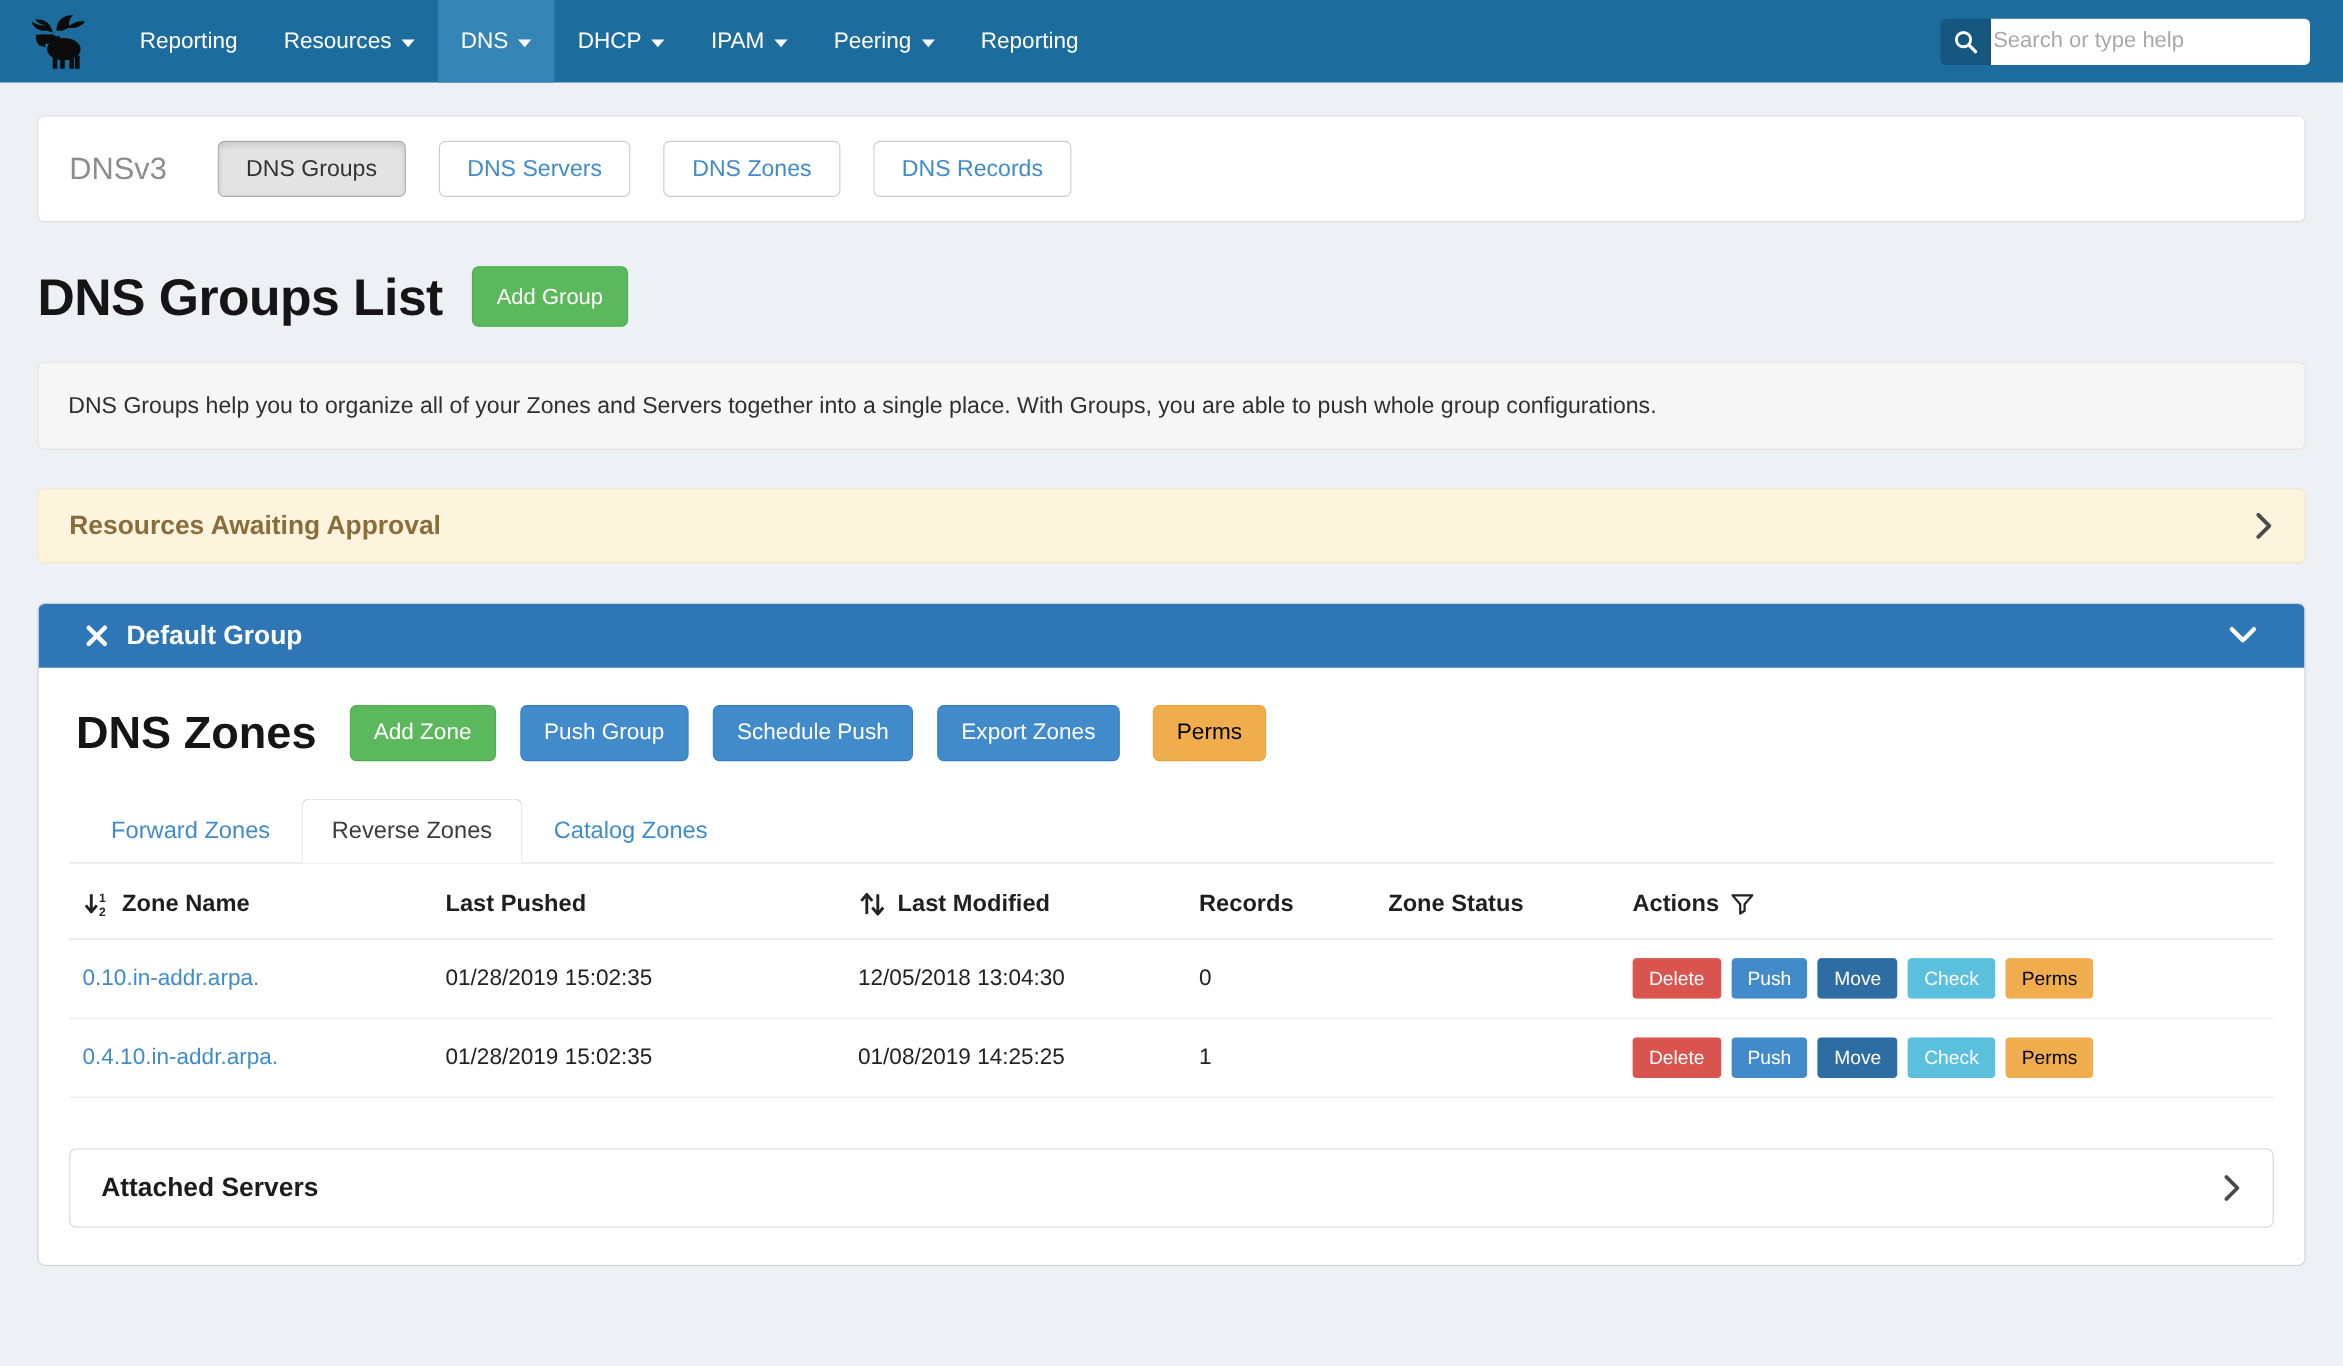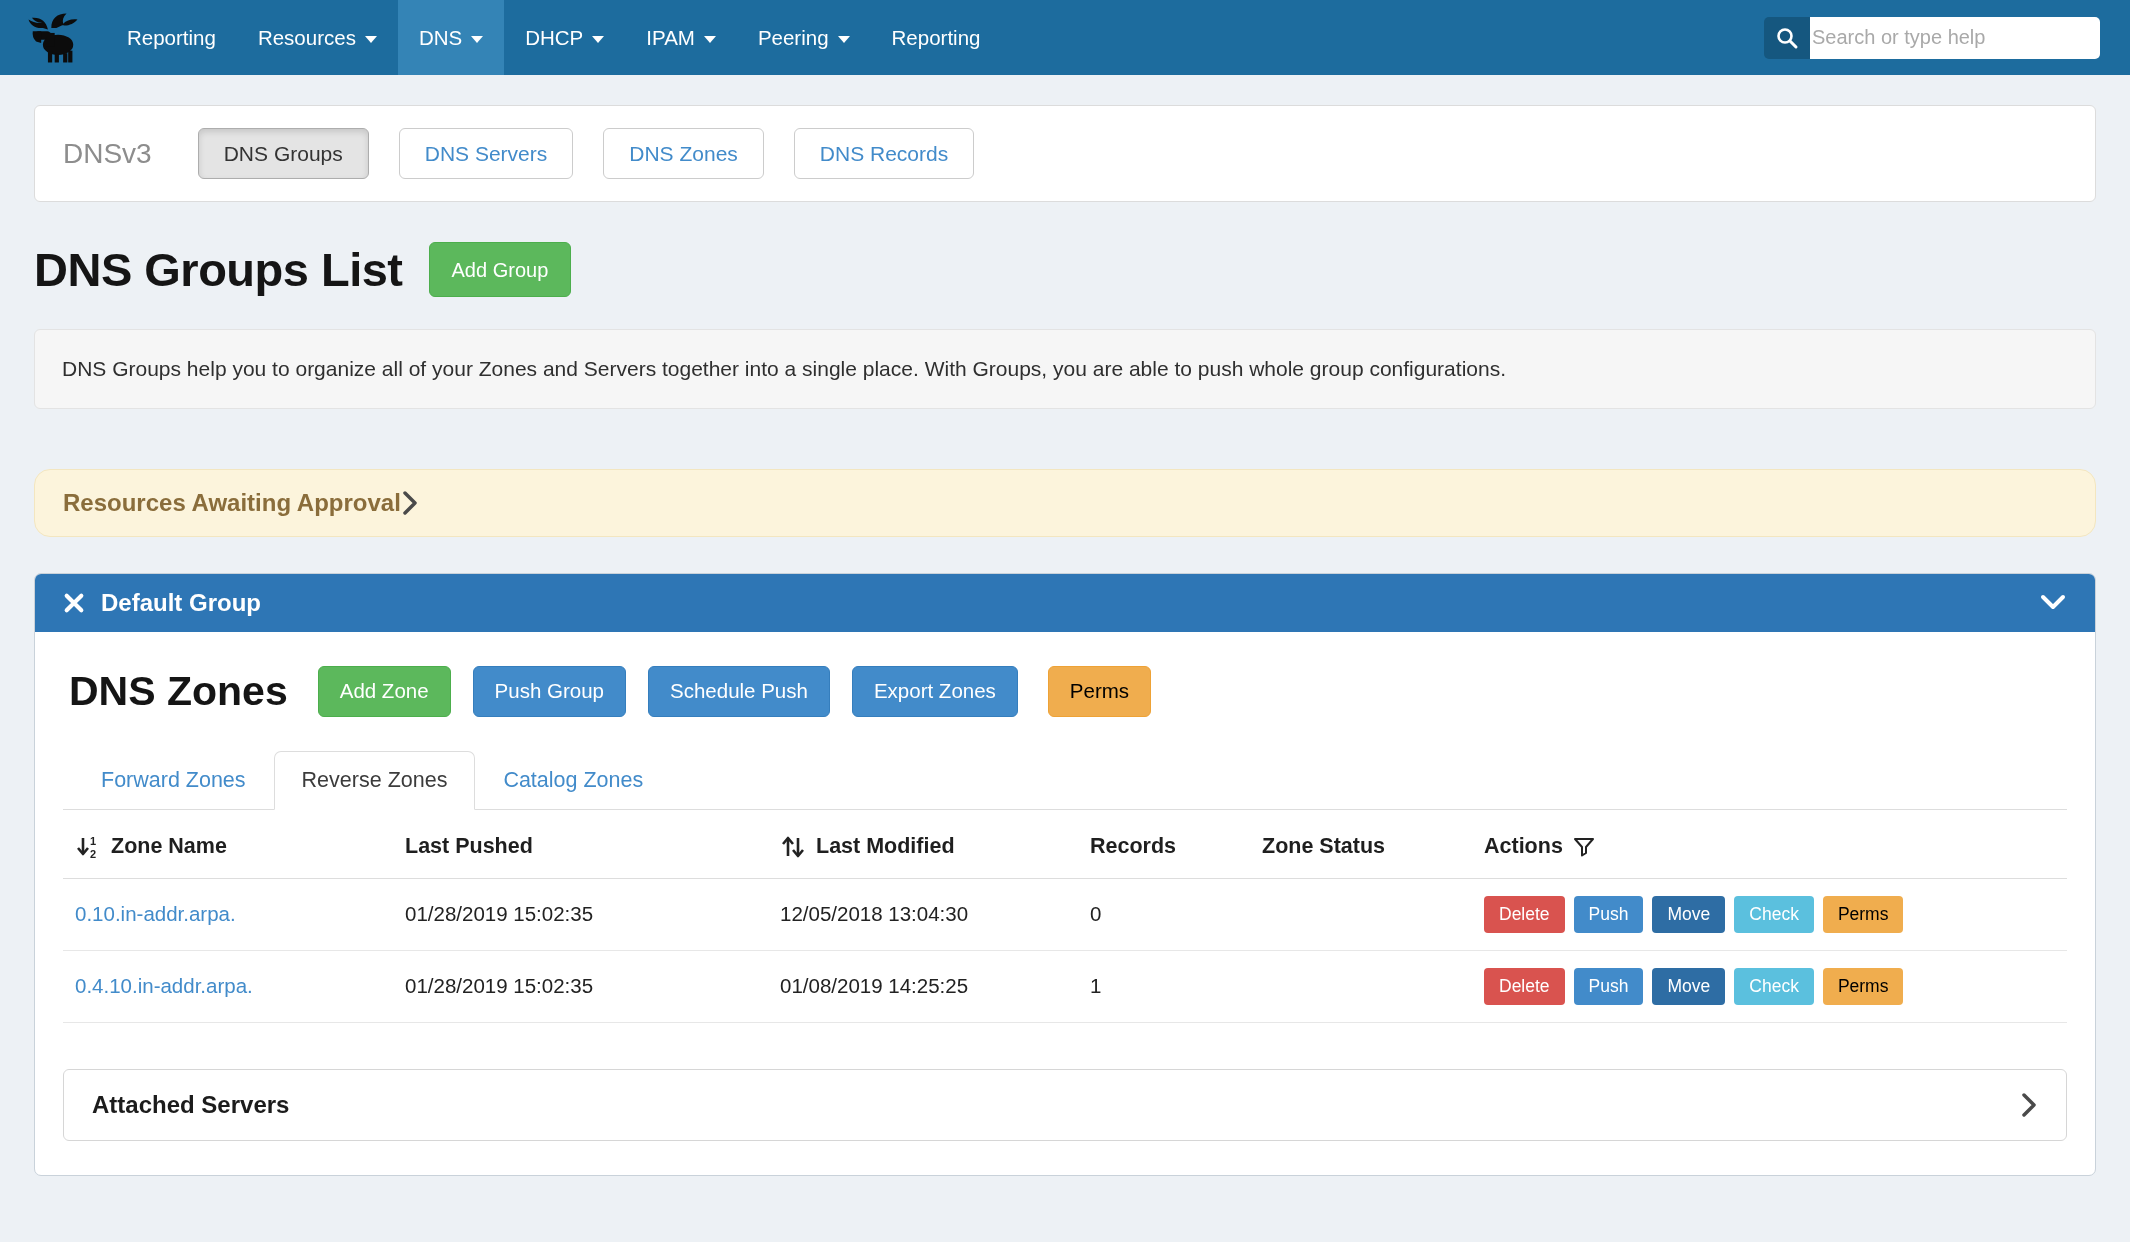--- a/index.html
+++ b/index.html
@@ -41,26 +41,26 @@
   .btn-success { background: var(--success, #5cb85c); border-color: var(--success-border, #4cae4c); color: #fff; }
   .btn-primary { background: var(--primary, #428bca); border-color: var(--primary-border, #357ebd); color: #fff; }
   .btn-warning { background: var(--warning, #f0ad4e); border-color: var(--warning-border, #eea236); color: #000000; }
   .btn-danger  { background: var(--danger, #d9534f); border-color: var(--danger-border, #d43f3a); color: #fff; }
   .btn-info    { background: var(--info, #5bc0de); border-color: var(--info-border, #46b8da); color: #fff; }
   .btn-primary-dark { background: var(--primary-dark, #2e6da4); border-color: #2a6495; color: #fff; }
 
   .well { margin-top: 32px; background: #f6f6f6; border: 1px solid #e3e3e3; border-radius: 6px; padding: 27px; font-size: 21px; color: #2f2f2f; }
 
   
-  .approval { margin-top: 60px; background: var(--approval-bg, #fcf4dc); border: 1px solid var(--approval-border, #f3e6c0); border-radius: 16px; padding: 19px 28px; display: flex; align-items: center; cursor: pointer; }
+  .approval { margin-top: 35px; background: var(--approval-bg, #fcf4dc); border: 1px solid var(--approval-border, #f3e6c0); border-radius: 6px; padding: 19px 28px; display: flex; align-items: center; justify-content: space-between; cursor: pointer; }
   .approval-title { color: var(--approval-text, #8a6d3b); font-size: 24px; font-weight: 700; }
 
   
   .panel { margin-top: 36px; border: 1px solid #c9d2da; border-radius: 7px; background: #fff; overflow: hidden; }
-  .panel-heading { background: var(--panel-header-bg, #2e76b5); color: #fff; padding: 15px 28px; display: flex; align-items: center; gap: 16px; cursor: pointer; text-align: right; }
+  .panel-heading { background: var(--panel-header-bg, #2e76b5); color: #fff; padding: 15px 42px; display: flex; align-items: center; gap: 16px; cursor: pointer; text-align: right; }
   .panel-title { font-size: 24px; font-weight: 700; }
   .panel-chevron { margin-left: auto; display: flex; cursor: pointer; }
   .panel-body { padding: 28px 28px 34px; }
 
   .zones-header { display: flex; align-items: center; padding: 6px 0 0 6px; }
   .zones-title { font-size: 41px; font-weight: 700; color: #151515; margin: 0 30px 0 0; }
   .zones-header .btn { margin-right: 22px; font-size: 20.5px; padding: 12px 21px; }
   .zones-header .btn-warning { margin-left: 8px; }
 
   

